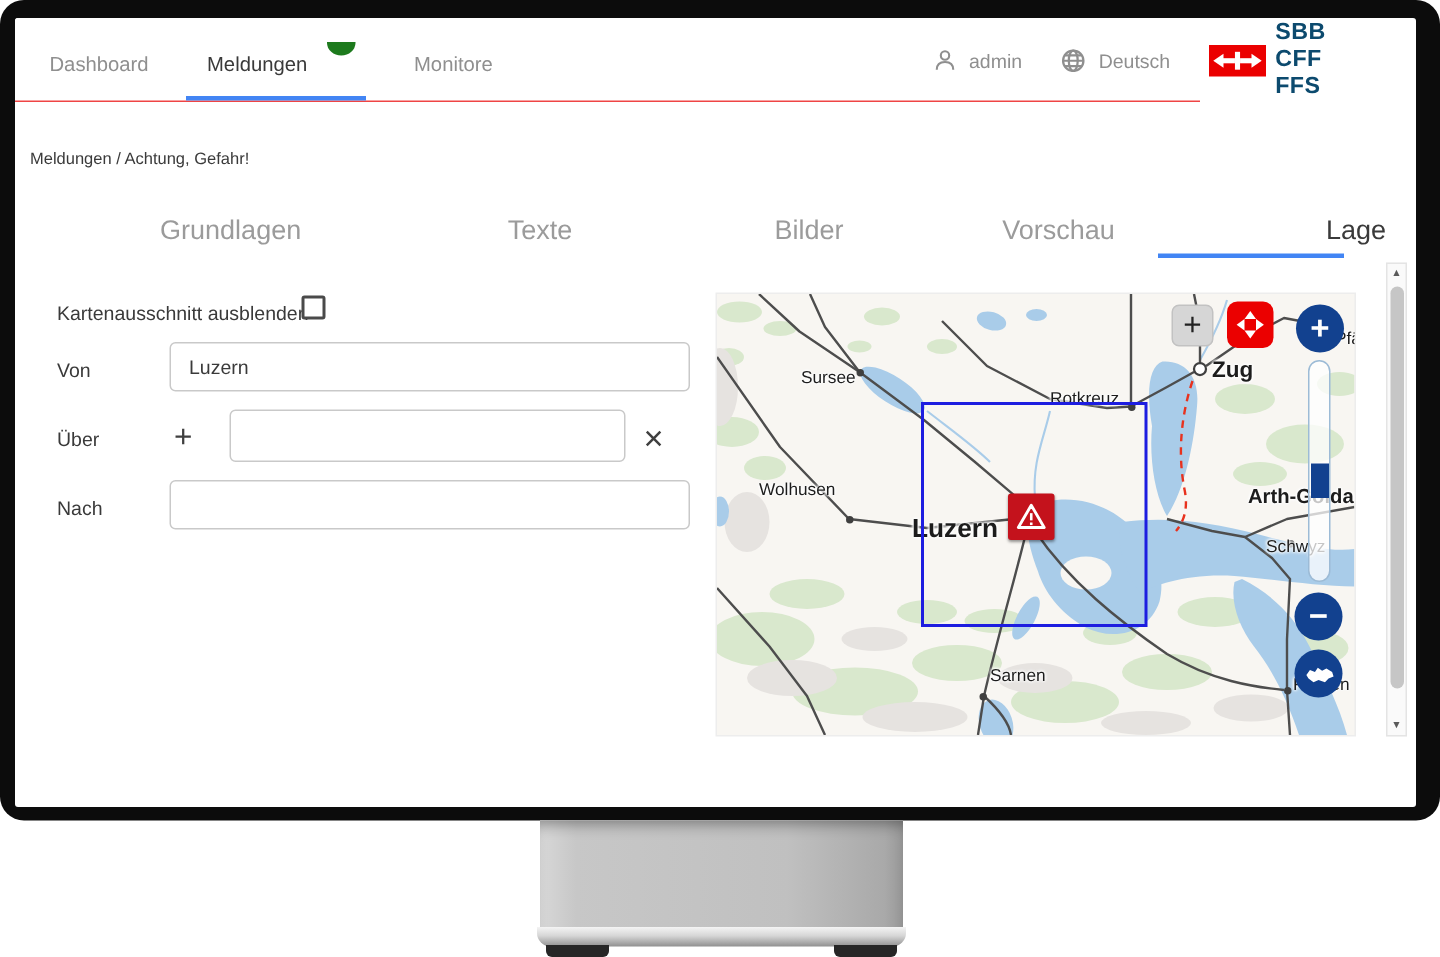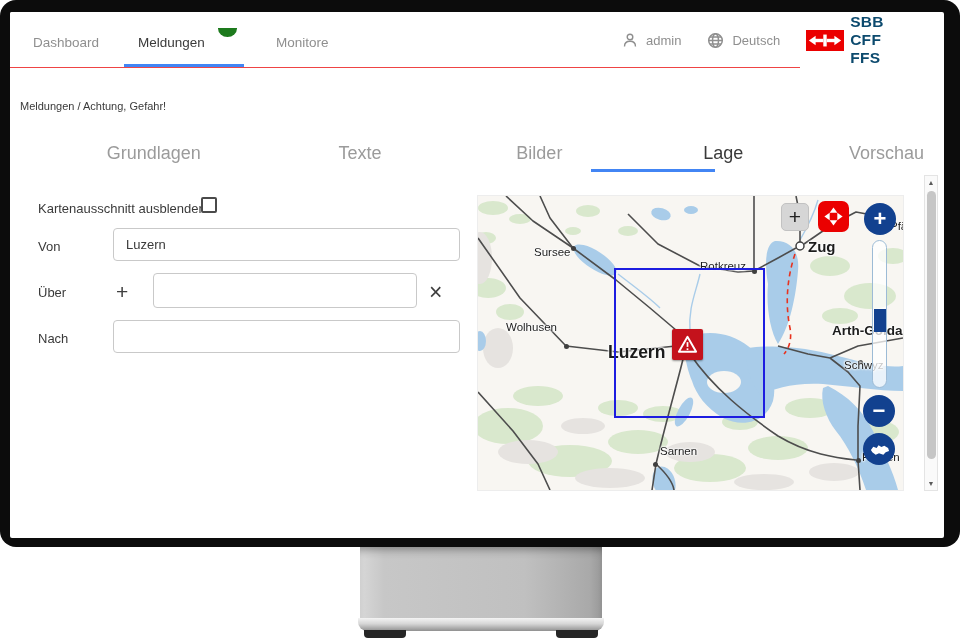--- a/index.html
+++ b/index.html
@@ -148,25 +148,25 @@
         </div>
       </div>
     </div>
 
     <div class="breadcrumb">Meldungen / Achtung, Gefahr!</div>
 
     <div class="tabs">
       <div class="tab">Grundlagen</div>
       <div class="tab">Texte</div>
       <div class="tab">Bilder</div>
+      <div class="tab">Vorschau</div>
       <div class="tab active">
         <span>Lage</span>
         <div class="tab-underline"></div>
       </div>
-      <div class="tab">Vorschau</div>
     </div>
 
     <div class="form-label" style="left:28px; top:189px">Kartenausschnitt ausblenden</div>
     <div class="checkbox"></div>
 
     <div class="form-label" style="left:28px; top:227px">Von</div>
     <input class="text-input" style="left: 103px; top: 216px; width: 347px; height: 33px;" value="Luzern">
 
     <div class="form-label" style="left:28px; top:273px">Über</div>
     <button class="inline-btn" style="left:106px; top:270px">+</button>

